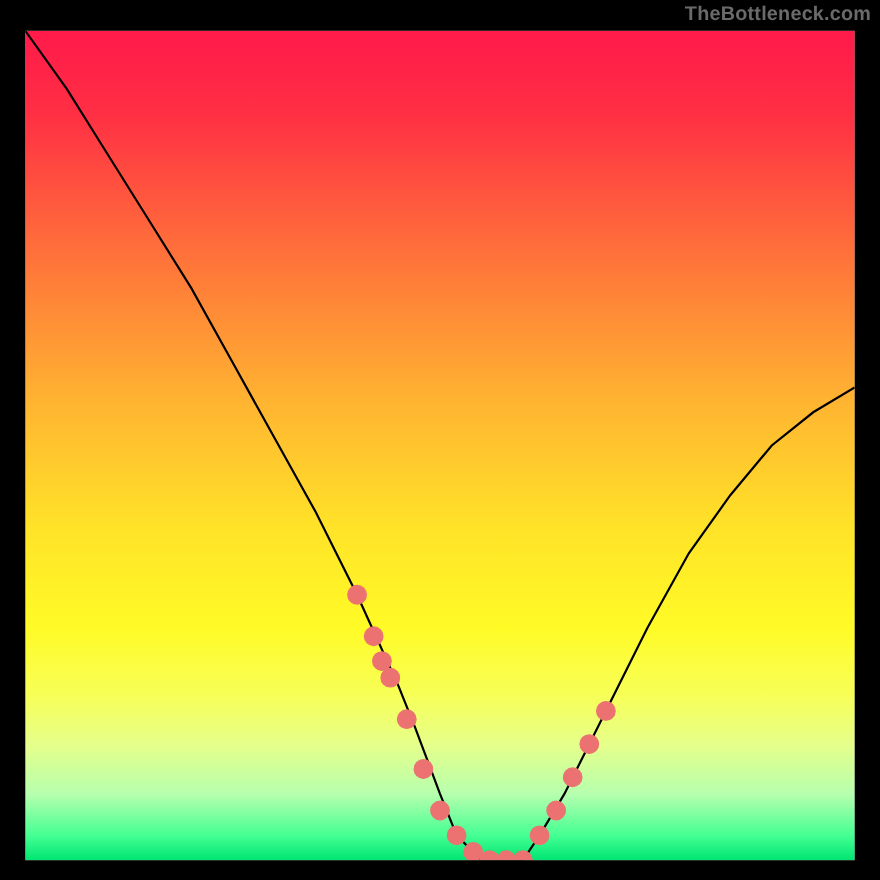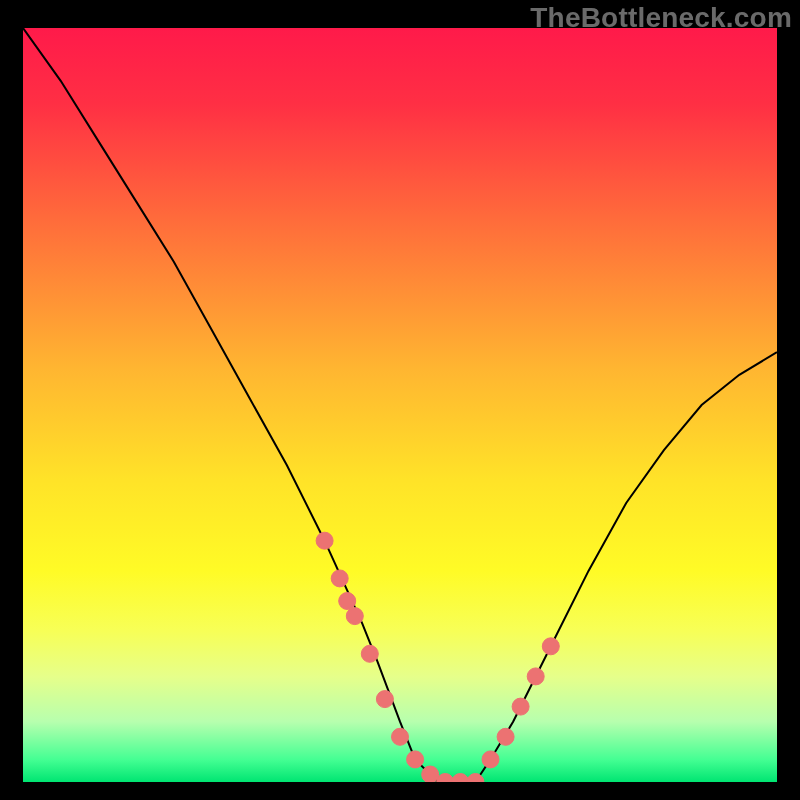--- a/index.html
+++ b/index.html
@@ -13,21 +13,21 @@
   .frame {
     position: relative;
     width: 800px;
     height: 800px;
     box-sizing: border-box;
   }
   .watermark {
     position: absolute;
     top: 2px;
     right: 8px;
-    font-size: 28px;
+    font-size: 18px;
     font-weight: 600;
     color: #6a6a6a;
     letter-spacing: 0.2px;
     z-index: 3;
     user-select: none;
   }
   svg.plot {
     position: absolute;
     left: 0;
     top: 0;

